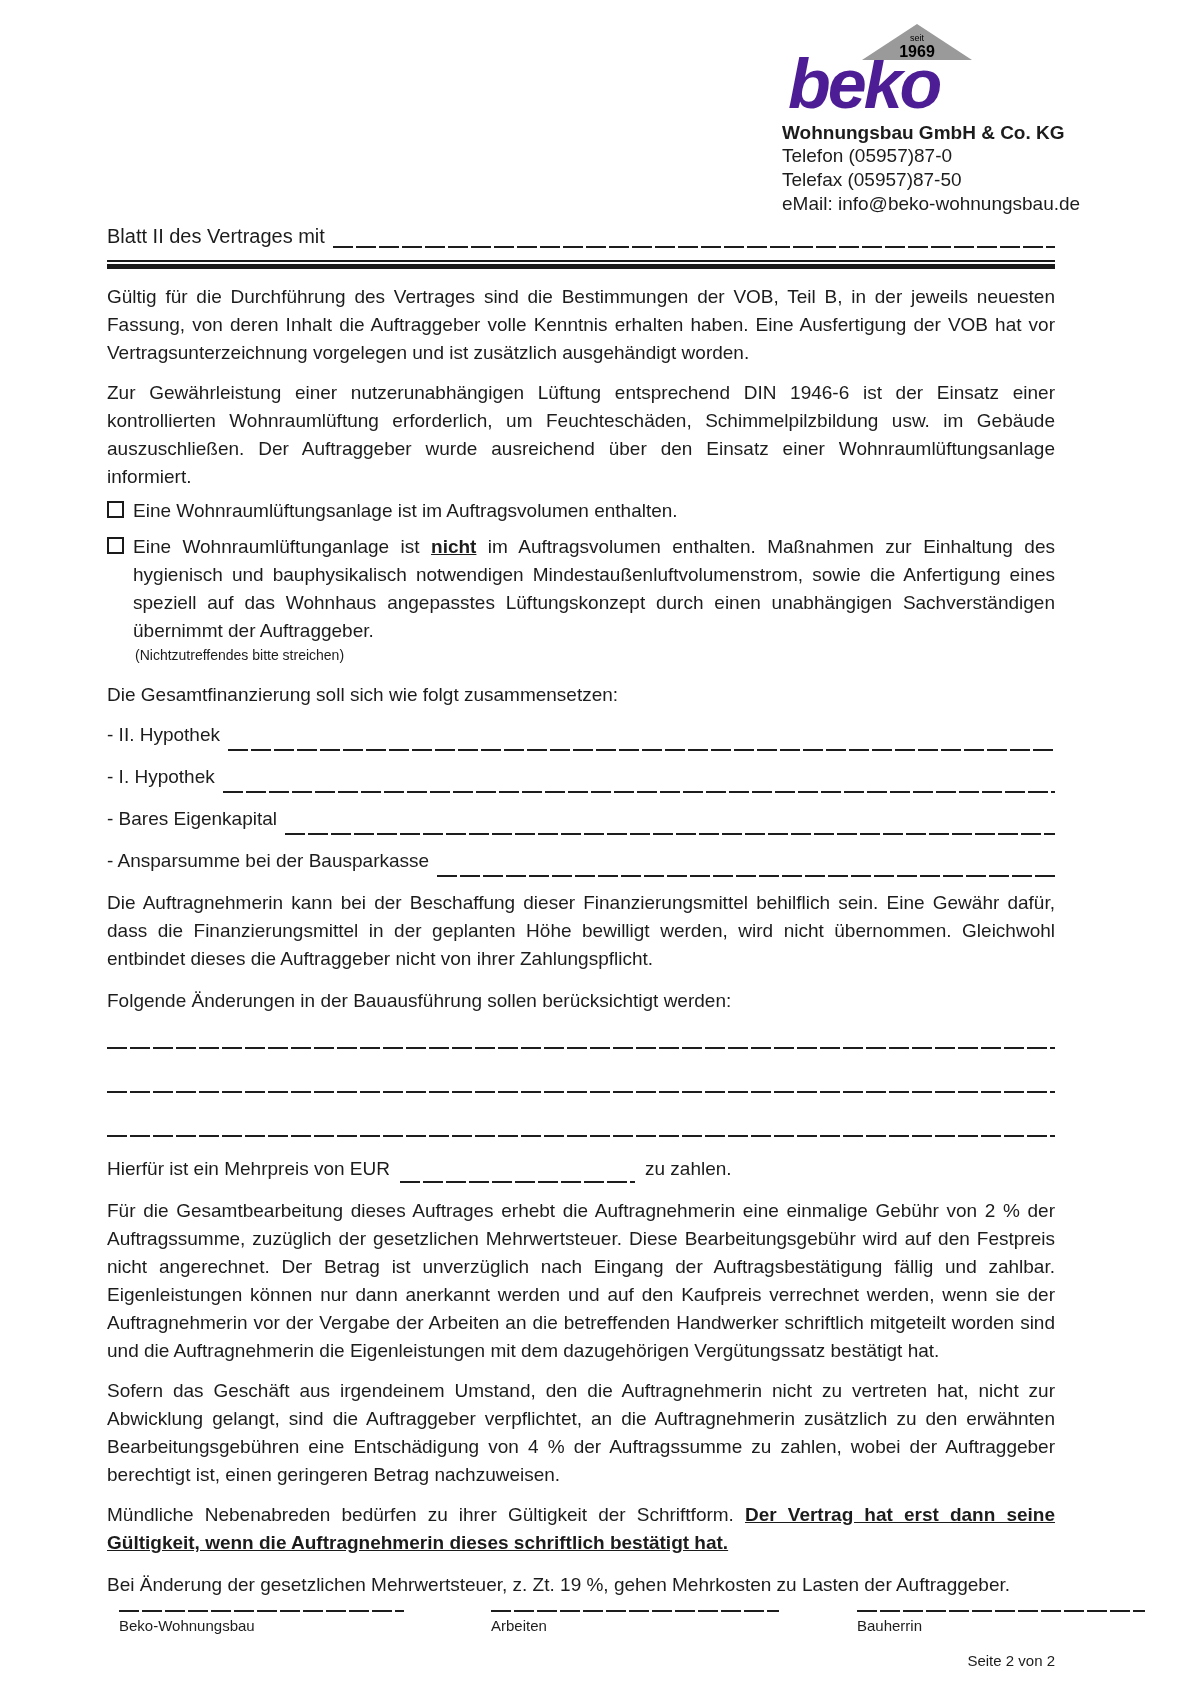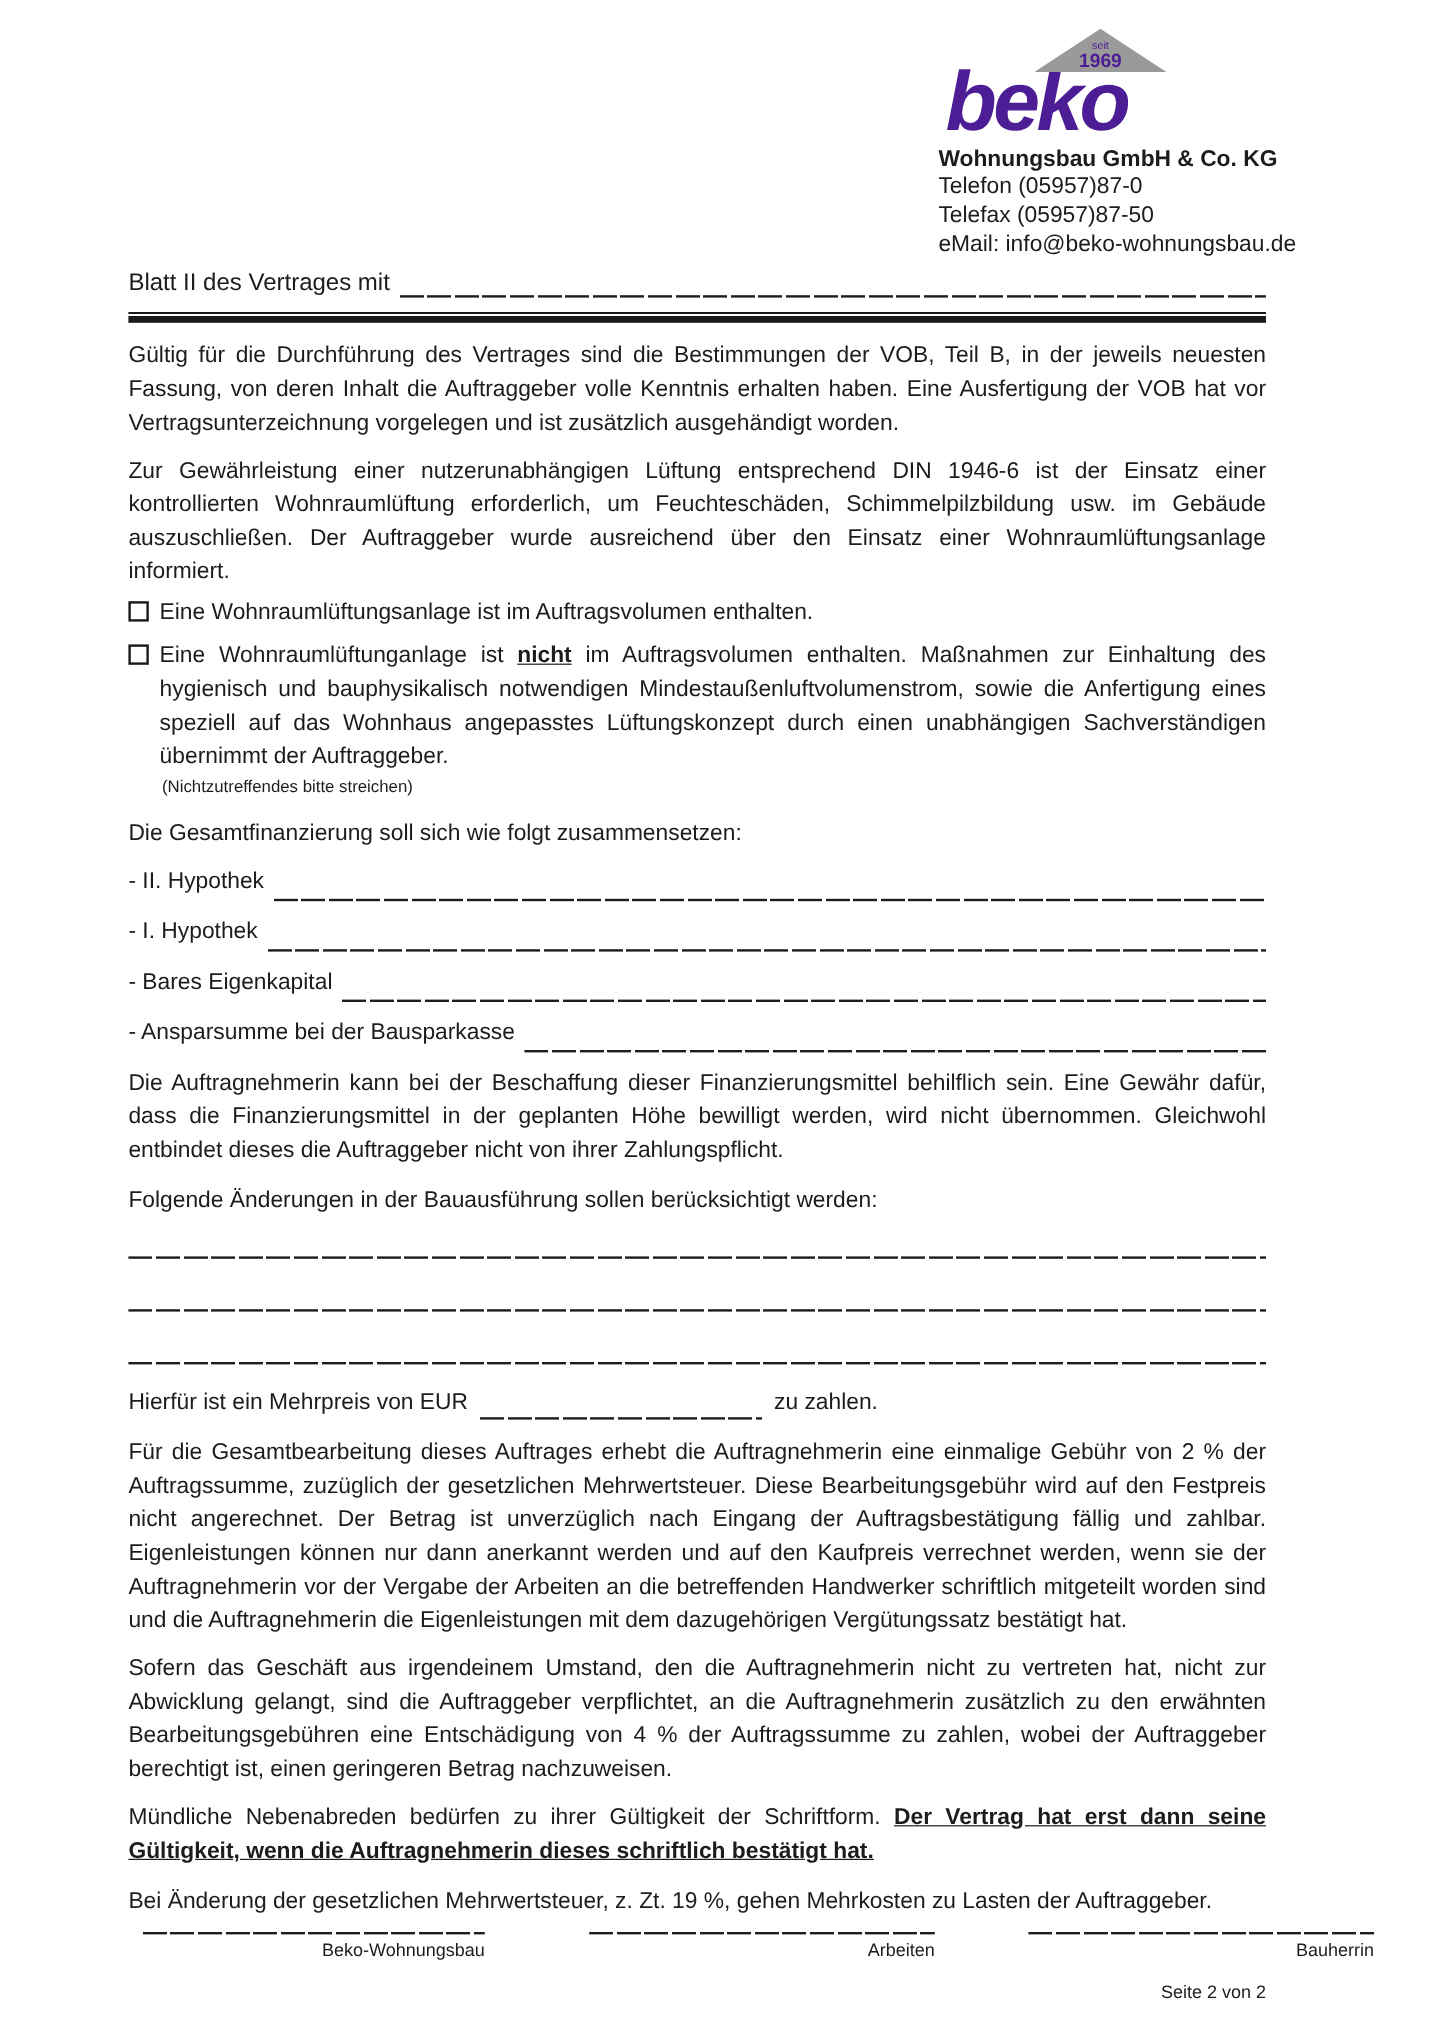--- a/index.html
+++ b/index.html
@@ -8,21 +8,21 @@
   .page {
     position:relative; width:1202px; height:1700px; background:#ffffff; overflow:hidden;
   }
 
   
   .logo-block { position:absolute; left:782px; top:24px; width:300px; }
   .roof {
     width:110px; height:36px; margin-left:80px; background:#9a9a9a;
     clip-path:polygon(50% 0, 100% 100%, 0 100%);
     display:flex; flex-direction:column; align-items:center; justify-content:flex-end;
-    color:#4c1d95; position:relative; z-index:2; margin-bottom:-8px;
+    color:#000000; position:relative; z-index:2; margin-bottom:-8px;
   }
   .roof .seit { font-size:9px; line-height:9px; }
   .roof .year { font-size:16px; line-height:17px; font-weight:bold; }
   .wordmark {
     font-size:70px; line-height:64px; font-weight:900; font-style:italic;
     letter-spacing:-3px; color:#4c1d95; margin-left:6px;
   }
   .company { font-weight:bold; font-size:19px; line-height:23px; margin-top:5px; }
   .contact-line { font-size:19px; line-height:24px; }
 
@@ -77,21 +77,21 @@
   .p-vat { margin-top:14px; }
 
   
   .signatures { position:absolute; left:119px; top:1596px; width:1026px; display:flex; }
   .sig-col { display:flex; flex-direction:column; }
   .sig-col.c1 { width:285px; margin-right:87px; }
   .sig-col.c2 { width:288px; margin-right:78px; }
   .sig-col.c3 { width:288px; }
   .sig-line { height:16px;
     background:repeating-linear-gradient(to right, #1d1d1d 0 20px, rgba(0,0,0,0) 20px 23px) left bottom / 100% 2px no-repeat; }
-  .sig-label { text-align:right; font-size:15px; line-height:20px; margin-top:4px; }
+  .sig-label { text-align:left; font-size:15px; line-height:20px; margin-top:4px; }
 
   .page-number { position:absolute; left:107px; top:1652px; width:948px; text-align:right; font-size:15px; }
 </style>
 </head>
 <body>
 
 <div class="page">
 
   <div class="logo-block">
     <div class="roof">

